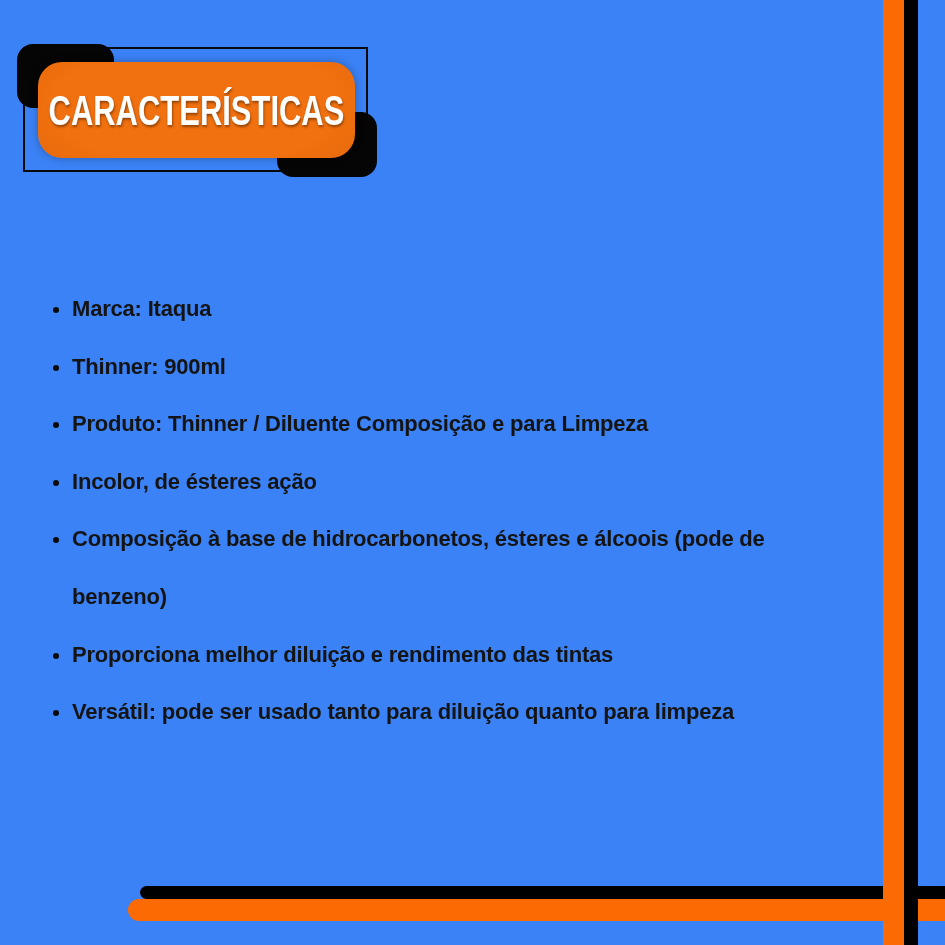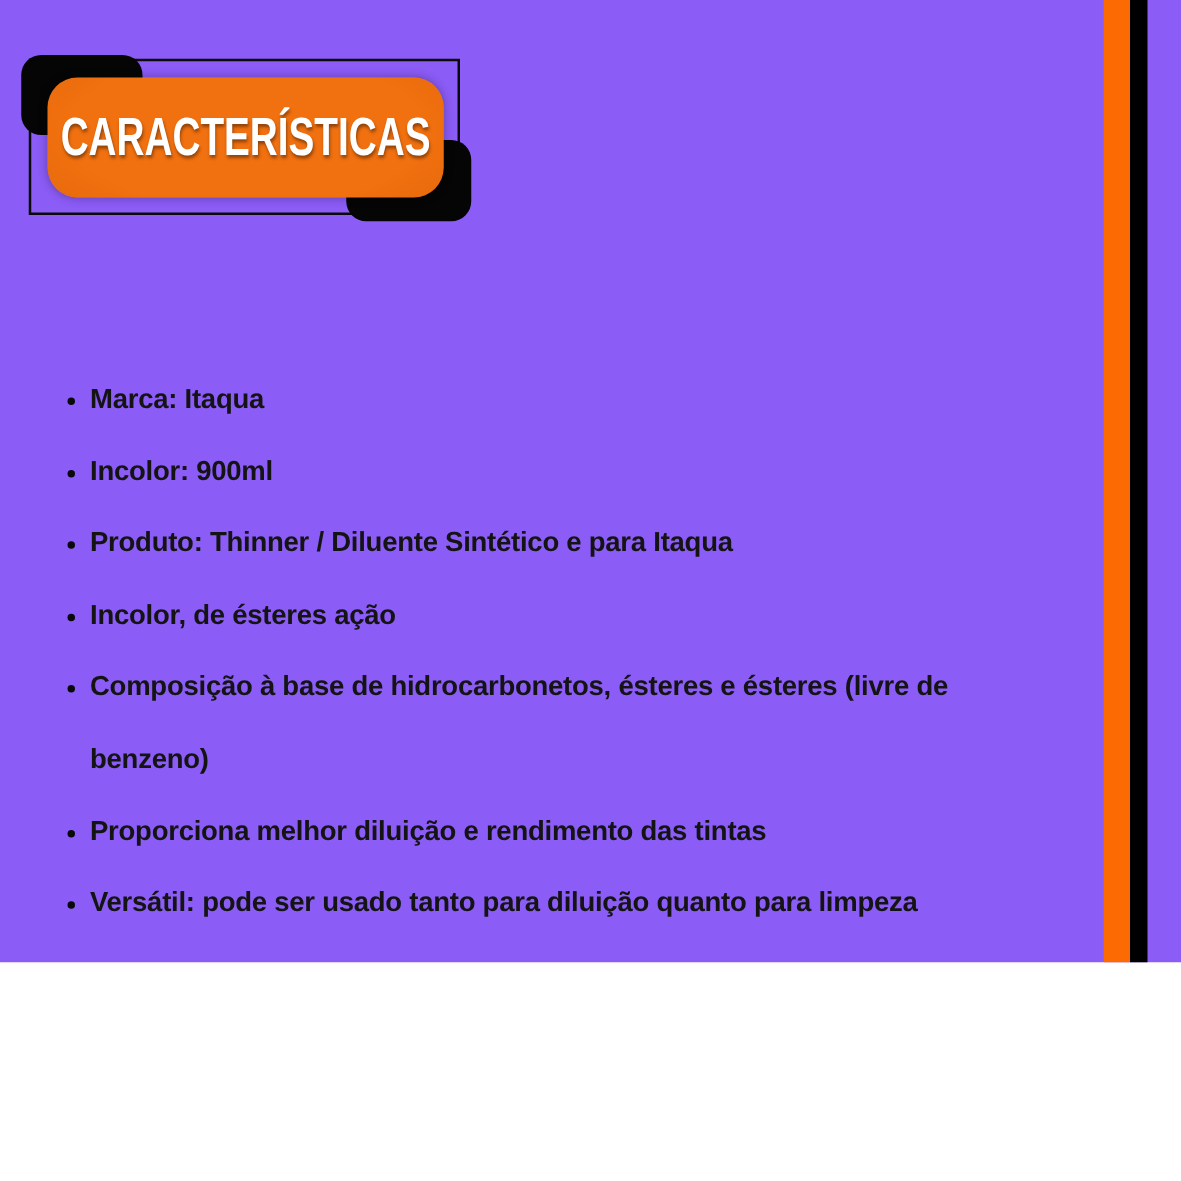--- a/index.html
+++ b/index.html
@@ -4,22 +4,22 @@
 <style>
   html, body {
     margin: 0;
     padding: 0;
     background: #ffffff;
     font-family: "Liberation Sans", sans-serif;
   }
   .canvas {
     position: relative;
     width: 945px;
-    height: 770px;
-    background: #8b5cf6;
+    height: 945px;
+    background: #3b82f6;
     overflow: hidden;
     text-decoration: underline;
   }
 
   
   .vbar-orange {
     position: absolute;
     left: 883px; top: 0;
     width: 21px; height: 945px;
     z-index: 5;
@@ -87,21 +87,21 @@
     letter-spacing: 0px;
     white-space: nowrap;
     transform: scaleX(0.72);
     transform-origin: 50% 50%;
     text-shadow: 1px 2px 3px rgba(0,0,0,0.40);
   }
 
   
   .features {
     position: absolute;
-    left: 50px; top: 290px;
+    left: 50px; top: 280px;
     width: 815px;
     z-index: 4;
     margin: 0;
     padding: 0 0 0 22px;
     list-style: disc outside;
   }
   .features li {
     margin: 0;
     padding: 0;
     font-size: 22px;
@@ -125,24 +125,24 @@
     <div class="hdr-outline" style="border-color: rgb(10, 10, 10);"></div>
     <div class="hdr-black-a" style="background: rgb(5, 5, 5);"></div>
     <div class="hdr-black-b" style="background: rgb(5, 5, 5);"></div>
     <div class="hdr-badge" style="background: radial-gradient(100% 140% at 50% 45%, rgb(241, 112, 15) 45%, rgb(224, 102, 10) 78%, rgb(188, 85, 7) 100%);">
       <span class="hdr-title" style="color: rgb(255, 255, 255);">CARACTERÍSTICAS</span>
     </div>
   </div>
 
   <ul class="features">
     <li>Marca: Itaqua</li>
-    <li>Incolor: 900ml</li>
-    <li>Produto: Thinner / Diluente Sintético e para Itaqua</li>
+    <li>Thinner: 900ml</li>
+    <li>Produto: Thinner / Diluente Composição e para Limpeza</li>
     <li>Incolor, de ésteres ação</li>
-    <li>Composição à base de hidrocarbonetos, ésteres e ésteres (livre de
+    <li>Composição à base de hidrocarbonetos, ésteres e álcoois (pode de
 benzeno)</li>
     <li>Proporciona melhor diluição e rendimento das tintas</li>
     <li>Versátil: pode ser usado tanto para diluição quanto para limpeza</li>
   </ul>
 
   <div class="hbar-black" style="background: rgb(0, 0, 0);"></div>
   <div class="hbar-orange" style="background: rgb(252, 106, 4);"></div>
   <div class="vbar-orange" style="background: rgb(252, 106, 4);"></div>
   <div class="vbar-black" style="background: rgb(0, 0, 0);"></div>
 

